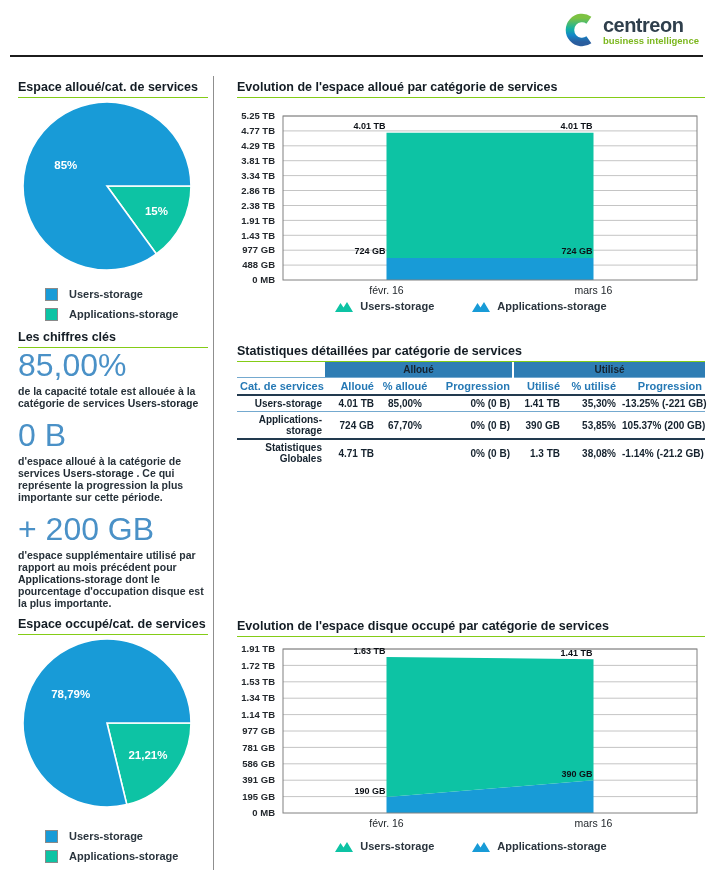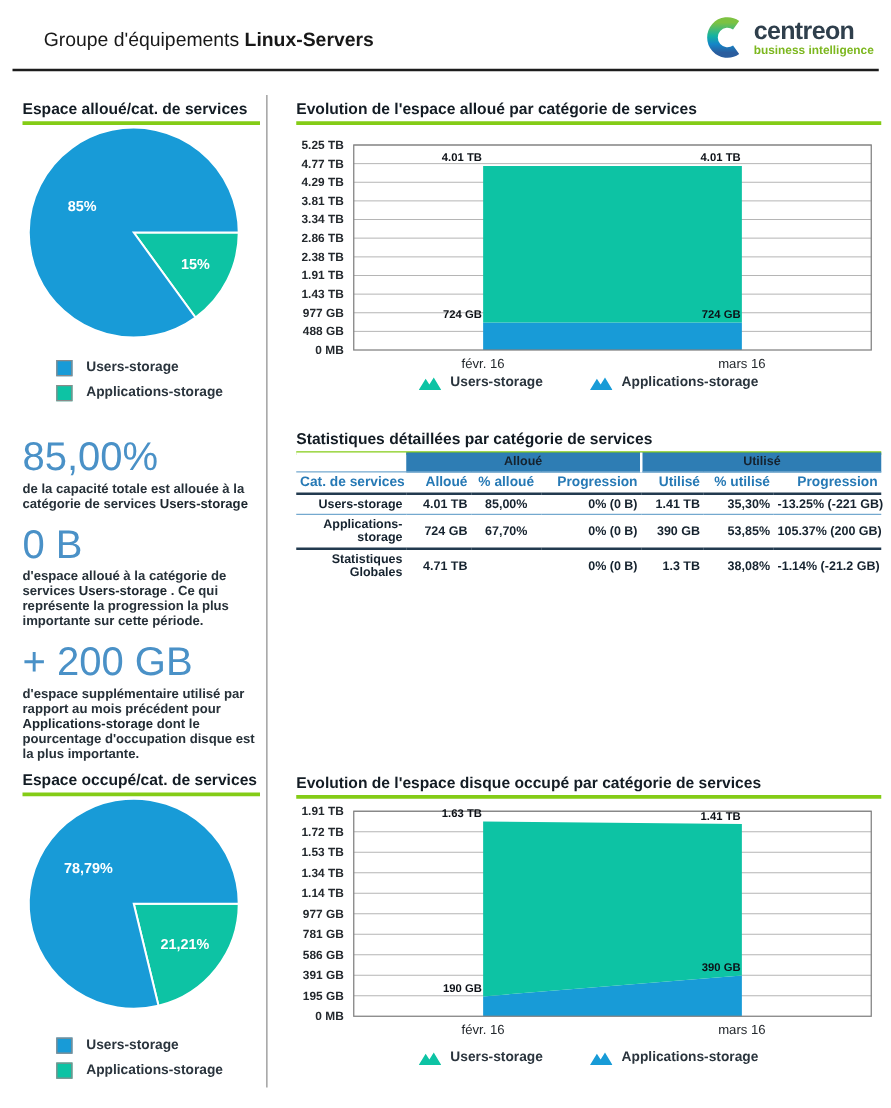--- a/index.html
+++ b/index.html
@@ -13,21 +13,21 @@
   .hdr-rule{position:absolute;left:10px;top:55px;width:693px;height:2px;background:#1c1c1c;}
   .logo{position:absolute;right:14px;top:13px;display:flex;align-items:center;gap:4px;}
   .logo-texts{display:flex;flex-direction:column;align-items:flex-start;}
   .logo-name{font-size:20px;font-weight:700;color:#2f3f4c;line-height:20px;letter-spacing:-0.5px;}
   .logo-sub{font-size:9.5px;font-weight:700;color:#7cb71e;line-height:11px;}
 
   .vdiv{position:absolute;left:213px;top:76px;width:1px;height:794px;background:#8f8f8f;}
 
   
   .sec-title{position:absolute;font-size:12.5px;font-weight:700;color:#131c24;
-             border-bottom:3px solid #84cc16;padding-bottom:3px;}
+             border-bottom:1px solid #84cc16;padding-bottom:3px;}
   .w-left{left:18px;width:190px;}
   .w-right{left:237px;width:468px;}
 
   
   .pie-label{font-size:11.5px;font-weight:700;fill:#ffffff;}
   .pie-legend{position:absolute;left:45px;}
   .pl-item{display:flex;align-items:center;height:20px;gap:11px;}
   .pl-swatch{width:13px;height:13px;border:1px solid #8a8a8a;box-sizing:border-box;}
   .pl-label,.cl-label{font-size:11px;font-weight:700;color:#2a343d;}
 
@@ -56,24 +56,20 @@
                  border-bottom:1px solid #74a9cf;white-space:nowrap;}
   .stat-table tr.total td{border-top:2px solid #223a4f;border-bottom:none;margin-left:12px;}
   .stat-table .wrap{white-space:normal;line-height:11px;}
   .ta-l{text-align:right;} .ta-c{text-align:center;} .ta-r{text-align:right;}
 </style>
 </head>
 <body>
 
 <div class="page">
 
-  <div class="hdr-title">
-    <span>Groupe d'équipements</span>
-    <b>Linux-Servers</b>
-  </div>
 
   <div class="logo">
     <svg width="34" height="34" viewBox="0 0 34 34">
       <defs>
         <linearGradient id="gradC" x1="0" y1="0" x2="0" y2="1">
           <stop offset="0" stop-color="#7dc242"></stop>
           <stop offset="0.45" stop-color="#13b2a2"></stop>
           <stop offset="0.72" stop-color="#1486c8"></stop>
           <stop offset="1" stop-color="#2a5d9e"></stop>
         </linearGradient>
@@ -100,20 +96,21 @@
       <div class="pl-item">
         <span class="pl-swatch" style="background: rgb(24, 155, 215);"></span>
         <span class="pl-label">Users-storage</span>
       </div>
       <div class="pl-item">
         <span class="pl-swatch" style="background: rgb(13, 195, 164);"></span>
         <span class="pl-label">Applications-storage</span>
       </div>
     </div>
 
+  <div class="sec-title w-left" style="top:330px;">Les chiffres clés</div>
   <div id="kf-items" class="kf">
       <div class="kf-fig">85,00%</div>
       <p class="kf-para"><span>de la capacité totale est allouée à la catégorie de services  </span><b>Users-storage</b></p>
       <div class="kf-fig">0 B</div>
       <p class="kf-para"><span>d'espace alloué à la catégorie de services  </span><b>Users-storage</b><span> . Ce qui représente la progression la plus importante sur cette période.</span></p>
       <div class="kf-fig">+ 200 GB</div>
       <p class="kf-para"><span>d'espace supplémentaire utilisé par rapport au mois précédent pour </span><b>Applications-storage</b><span>  dont le pourcentage d'occupation disque est la plus importante.</span></p>
     </div>
 
   <div class="sec-title w-left" style="top:617px;">Espace occupé/cat. de services</div>

